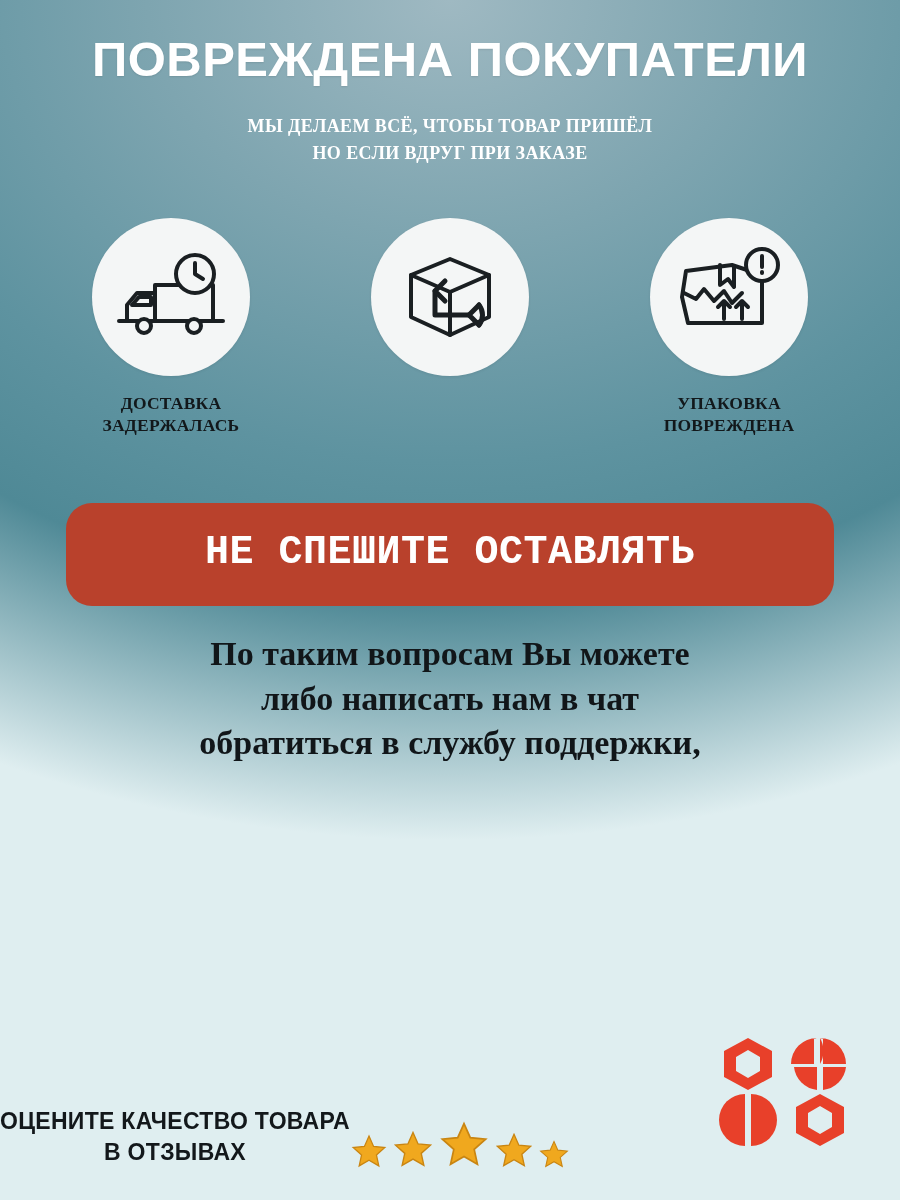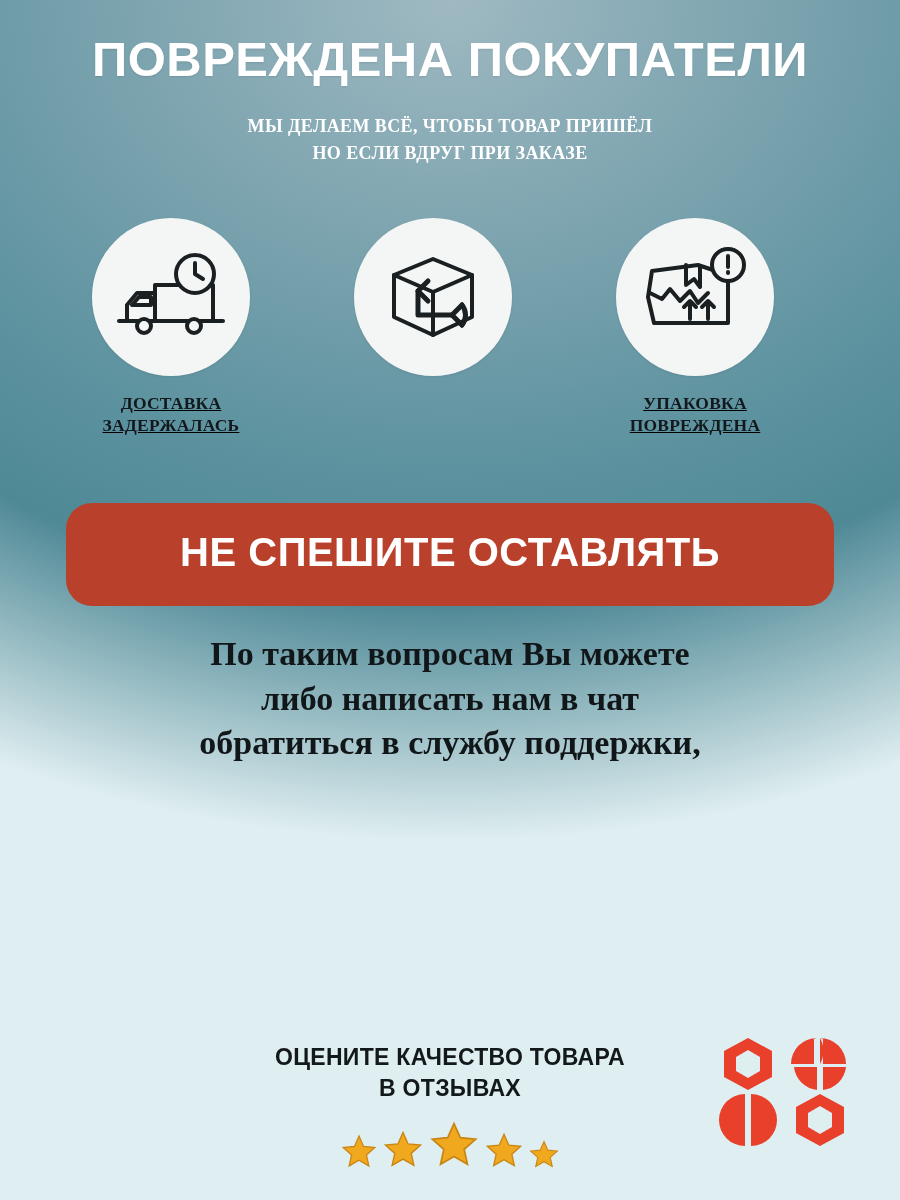--- a/index.html
+++ b/index.html
@@ -46,23 +46,22 @@
     line-height: 1.45;
     letter-spacing: 0.4px;
   }
   .subhead div { white-space: nowrap; }
 
   
   .icon-row {
     margin-top: 52px;
     width: 820px;
     display: flex;
-    justify-content: flex-start;
+    justify-content: space-between;
     align-items: flex-start;
-    text-decoration: underline;
   }
 
   .icon-col {
     width: 262px;
     display: flex;
     flex-direction: column;
     align-items: center;
   }
 
   .circle {
@@ -94,21 +93,21 @@
     width: 768px;
     background: #b9412c;
     border-radius: 26px;
     padding: 26px 20px 30px;
     display: flex;
     flex-direction: column;
     align-items: center;
   }
   .banner-line {
     color: #ffffff;
-    font-family: Liberation Sans, sans-serif;
+    font-family: Liberation Mono, monospace;
     font-size: 40px;
     font-weight: bold;
     letter-spacing: 0.5px;
     line-height: 1.18;
     text-align: center;
     white-space: nowrap;
   }
 
   
   .support {
@@ -122,21 +121,21 @@
   }
   .support div { white-space: nowrap; }
 
   
   .bottom {
     position: absolute;
     left: 0;
     right: 0;
     bottom: 30px;
     display: flex;
-    flex-direction: column;
+    flex-direction: row;
     align-items: center;
   }
 
   .rate-text {
     color: #13181b;
     font-size: 23px;
     font-weight: bold;
     text-align: center;
     line-height: 1.35;
     letter-spacing: 0.3px;

